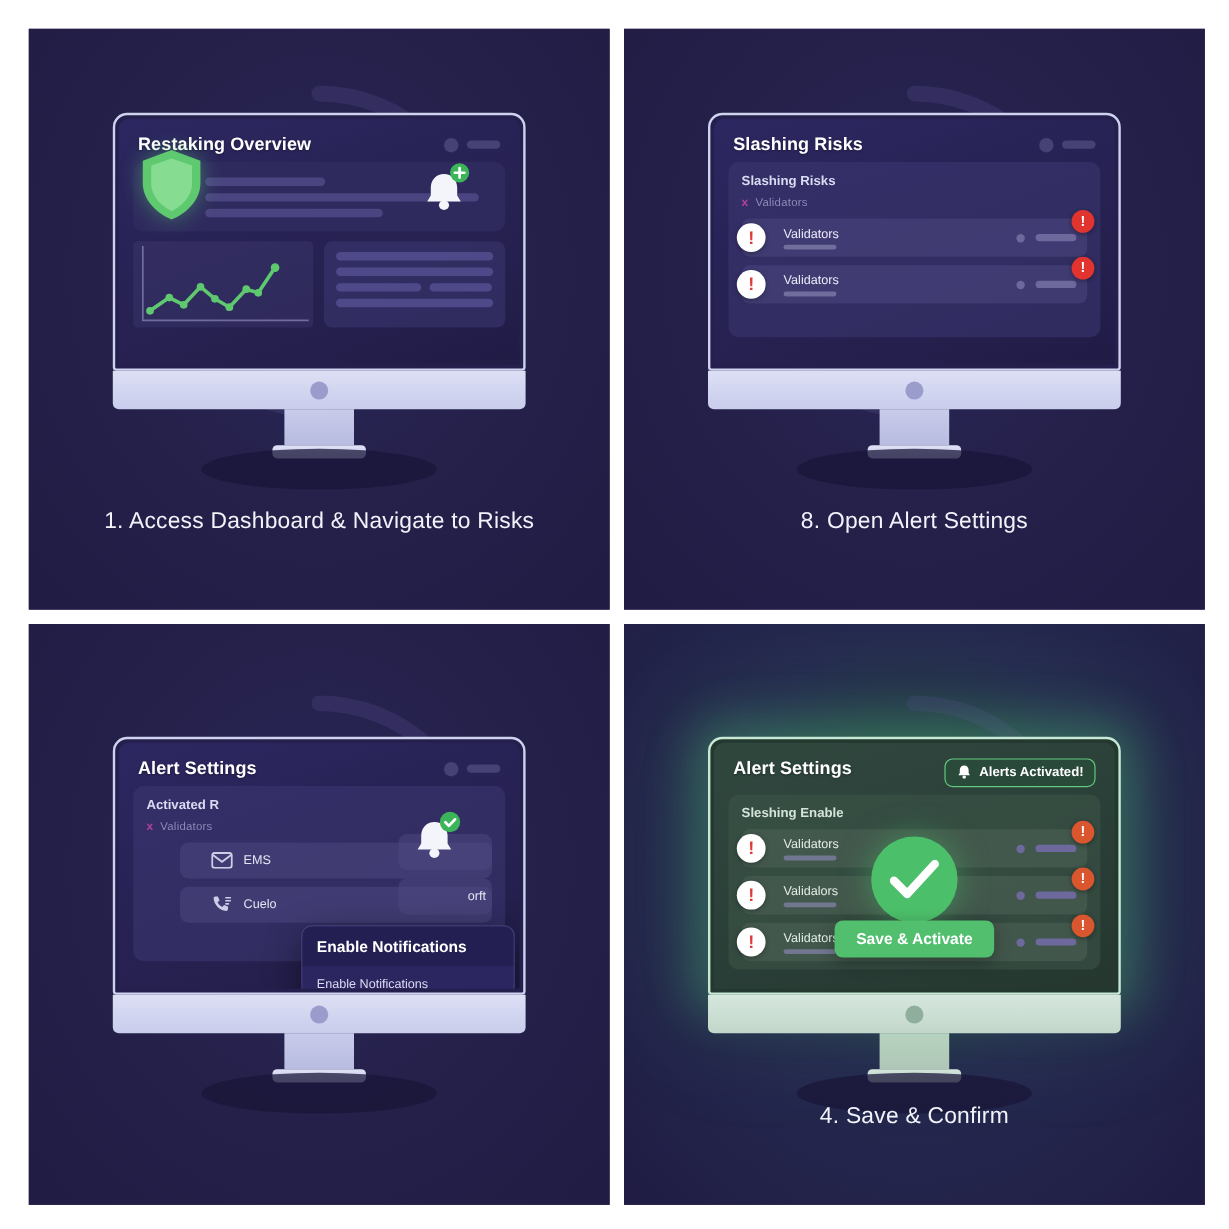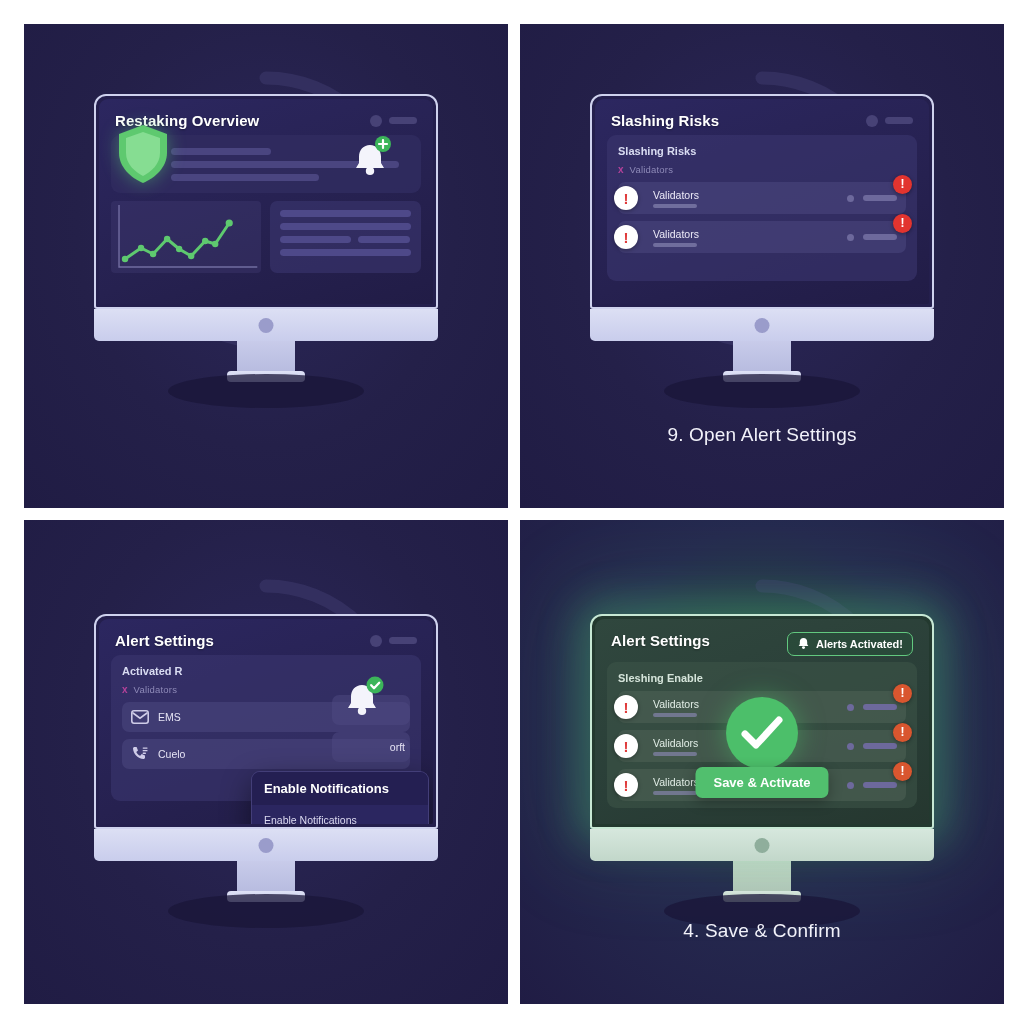--- a/index.html
+++ b/index.html
@@ -135,21 +135,21 @@
     background:#2b2660;border-radius:9px;
     box-shadow:0 10px 30px rgba(0,0,0,.45);overflow:hidden;
     border:1px solid rgba(140,136,190,.25);
   }
   .modal-head{background:#241f52;padding:9px 12px;}
   .modal-head .t{color:#fff;font-size:13px;font-weight:bold;}
   .modal-body{padding:9px 12px 11px 12px;}
   .modal-lbl{color:#dcdaf0;font-size:10.5px;margin-bottom:7px;}
   
   .chan-row{display:flex;align-items:center;gap:9px;background:rgba(78,73,130,.5);
-    border-radius:7px;padding:6px 9px;margin-bottom:7px;height:30px;box-sizing:border-box;}
+    border-radius:7px;padding:6px 26px;margin-bottom:7px;height:30px;box-sizing:border-box;margin-left:28px;}
   .chan-lbl{color:#e6e4f5;font-size:10.5px;}
   .p3-right-blk{position:absolute;right:11px;width:78px;height:30px;border-radius:7px;
     background:rgba(78,73,130,.5);}
   .p3-rt-txt{position:absolute;right:16px;color:#e6e4f5;font-size:10.5px;}
   .bell3{position:absolute;right:46px;top:56px;}
   
   .bigcheck{position:absolute;left:50%;top:78px;transform:translateX(-50%);
     width:72px;height:72px;border-radius:50%;background:#4cbf6a;
     display:flex;align-items:center;justify-content:center;
     box-shadow:0 0 26px rgba(76,191,106,.5);}
@@ -240,20 +240,21 @@
 
         </div>
       </div>
       <div class="bezel-bottom">
         <div class="bezel-dot"></div>
       </div>
       <div class="neck"></div>
       <div class="foot"></div>
     </div>
     <div class="shadow"></div>
+    <div class="caption">1. Access Dashboard &amp; Navigate to Risks</div>
   </div>
 
   <div class="panel">
     <svg class="deco" viewBox="0 0 320 320">
       <path d="M160 28 A132 132 0 0 1 292 160" fill="none" stroke="#3e3a6d" stroke-width="13" stroke-linecap="round"></path>
       <path d="M160 292 A132 132 0 0 1 28 160" fill="none" stroke="#3e3a6d" stroke-width="13" stroke-linecap="round"></path>
       <path d="M292 136 l20 24 l-20 24 z" fill="#3e3a6d"></path>
       <path d="M28 184 l-20 -24 l20 -24 z" fill="#3e3a6d"></path>
     </svg>
 
@@ -303,21 +304,21 @@
           </div>
         </div>
       </div>
       <div class="bezel-bottom">
         <div class="bezel-dot"></div>
       </div>
       <div class="neck"></div>
       <div class="foot"></div>
     </div>
     <div class="shadow"></div>
-    <div class="caption">9. Open Alert Settings</div>
+    <div class="caption">8. Open Alert Settings</div>
   </div>
 
   <div class="panel">
     <svg class="deco low" viewBox="0 0 320 320">
       <path d="M160 28 A132 132 0 0 1 292 160" fill="none" stroke="#3e3a6d" stroke-width="13" stroke-linecap="round"></path>
       <path d="M160 292 A132 132 0 0 1 28 160" fill="none" stroke="#3e3a6d" stroke-width="13" stroke-linecap="round"></path>
       <path d="M292 136 l20 24 l-20 24 z" fill="#3e3a6d"></path>
       <path d="M28 184 l-20 -24 l20 -24 z" fill="#3e3a6d"></path>
     </svg>
 

